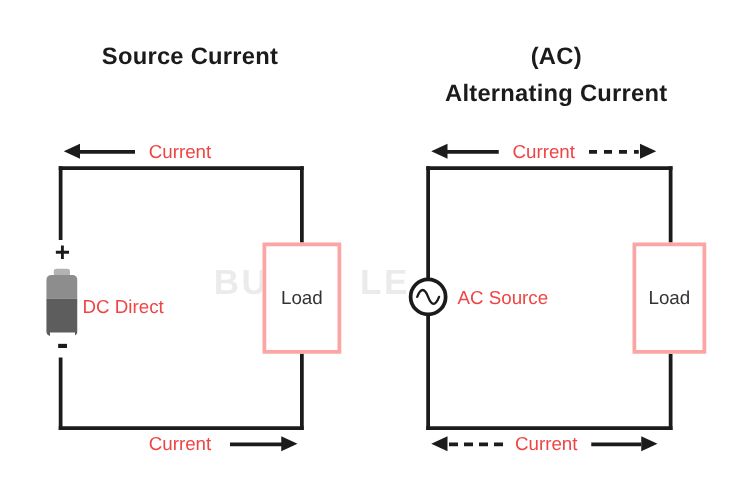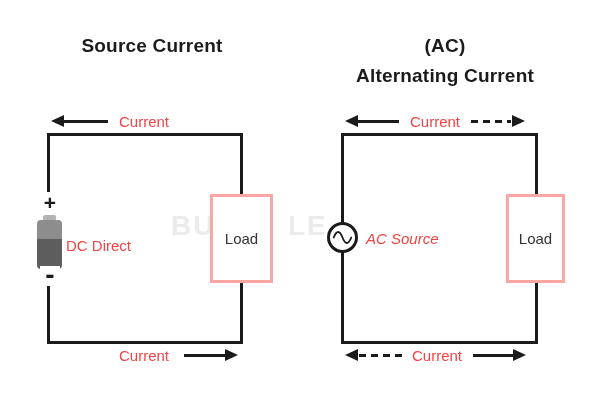--- a/index.html
+++ b/index.html
@@ -116,21 +116,21 @@
     <div class="wire" style="left:341px;top:133px;width:197px;height:3px;"></div>
     <div class="wire" style="left:535px;top:133px;width:3px;height:211px;"></div>
     <div class="wire" style="left:341px;top:341px;width:197px;height:3px;"></div>
     <div class="wire" style="left:341px;top:133px;width:3px;height:211px;"></div>
 
     <div class="ac-circle" style="left:327px;top:222px;">
       <svg width="23" height="23" viewBox="0 0 25 25">
         <path d="M3,12.5 C6,4.5 9.5,4.5 12.5,12.5 C15.5,20.5 19,20.5 22,12.5" stroke="#1b1b1b" stroke-width="2" fill="none" stroke-linecap="round"></path>
       </svg>
     </div>
-    <div class="lbl" style="left:366px;top:230px;font-style:italic;">AC Source</div>
+    <div class="lbl" style="left:366px;top:230px;">AC Source</div>
 
     <div class="load" style="left:506px;top:194px;width:59px;height:89px;">
       <span>Load</span>
     </div>
 
     <div class="ah-left" style="left:345px;top:349px;"></div>
     <div class="dash" style="left:359px;top:354px;width:45px;"></div>
     <div class="lbl center" style="left:405px;top:347px;width:64px;">Current</div>
     <div class="line" style="left:473px;top:354px;width:40px;"></div>
     <div class="ah-right" style="left:513px;top:349px;"></div>

